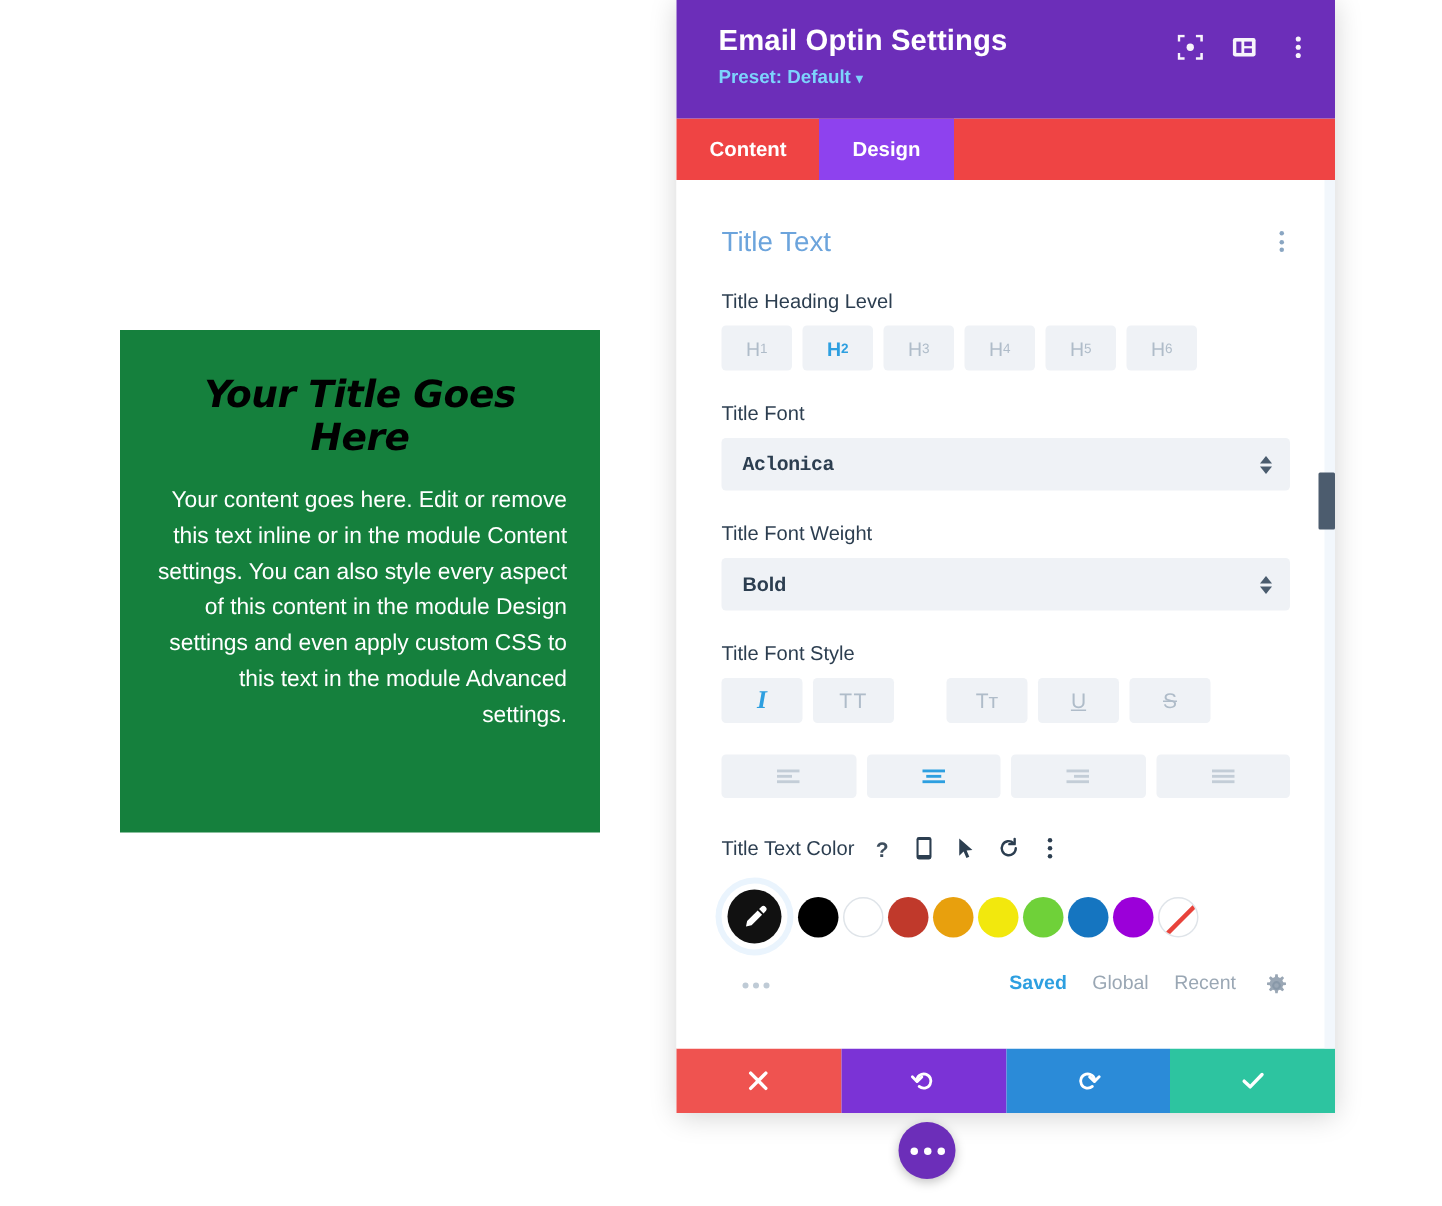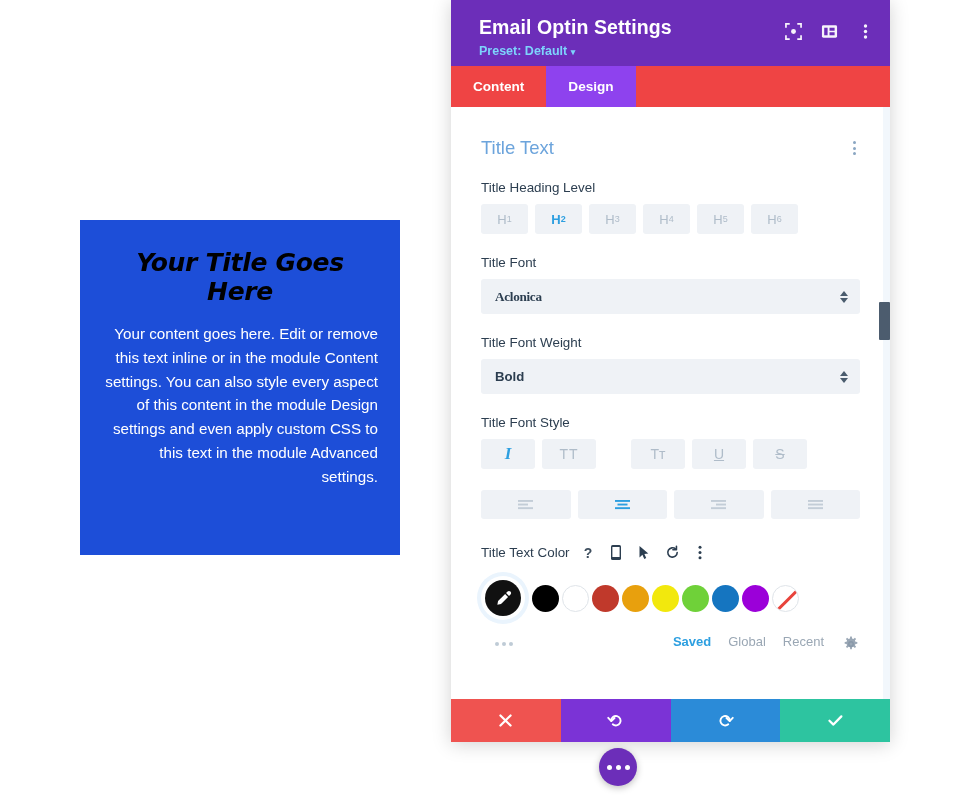--- a/index.html
+++ b/index.html
@@ -8,21 +8,21 @@
     background: #ffffff;
     font-family: "Liberation Sans", sans-serif;
     overflow: hidden;
   }
   #root { position: relative; width: 961px; height: 804px; }
 
   
   #preview {
     position: absolute; left: 80px; top: 220px;
     width: 320px; height: 335px;
-    background: #1d4ed8;
+    background: #15803d;
     padding: 18px 22px 0 22px;
   }
   #preview-title {
     font-family: "DejaVu Sans", sans-serif;
     font-size: 25px; font-weight: bold; font-style: italic;
     color: #000; text-align: center; letter-spacing: -0.3px;
     margin-top: 10px;
   }
   #preview-body {
     margin-top: 16px;
@@ -34,21 +34,21 @@
   #panel {
     position: absolute; left: 451px; top: 0;
     width: 439px; height: 742px;
     background: #ffffff;
     box-shadow: 0 2px 18px rgba(0,0,0,0.18);
     display: flex; flex-direction: column;
   }
   #panel-header {
     background: #6C2EB9; color: #fff;
     padding: 16px 22px 12px 28px;
-    position: relative; height: 66px;
+    position: relative; height: 79px;
   }
   #panel-title { font-size: 19.5px; font-weight: bold; letter-spacing: .1px; }
   #panel-preset {
     font-size: 12.5px; font-weight: bold; color: #7dd3fc;
     margin-top: 5px;
   }
   #panel-preset .caret { font-size: 9px; }
   #header-icons {
     position: absolute; right: 16px; top: 22px;
     display: flex; align-items: center; gap: 18px;
@@ -109,21 +109,21 @@
   .seg.align { gap: 7px; }
   .seg.align .seg-btn { width: 93px; height: 29px; }
 
   
   .sel {
     position: relative; background: #EFF2F6; border-radius: 3px;
     height: 35px; display: flex; align-items: center;
     padding: 0 30px 0 14px; cursor: pointer;
   }
   .sel-val { font-size: 13.2px; color: #2C3E50; font-weight: bold; }
-  .sel-val.fontface { font-family: Liberation Serif, serif; letter-spacing: -0.3px; }
+  .sel-val.fontface { font-family: Liberation Mono, monospace; letter-spacing: -0.3px; }
   .sel-arrows {
     position: absolute; right: 12px; top: 50%; transform: translateY(-50%);
     display: flex; flex-direction: column; gap: 2px;
   }
   .ar { width: 0; height: 0; border-left: 4px solid transparent; border-right: 4px solid transparent; }
   .ar.up { border-bottom: 5px solid #4A5C6E; }
   .ar.dn { border-top: 5px solid #4A5C6E; }
 
   
   #color-label-row {

